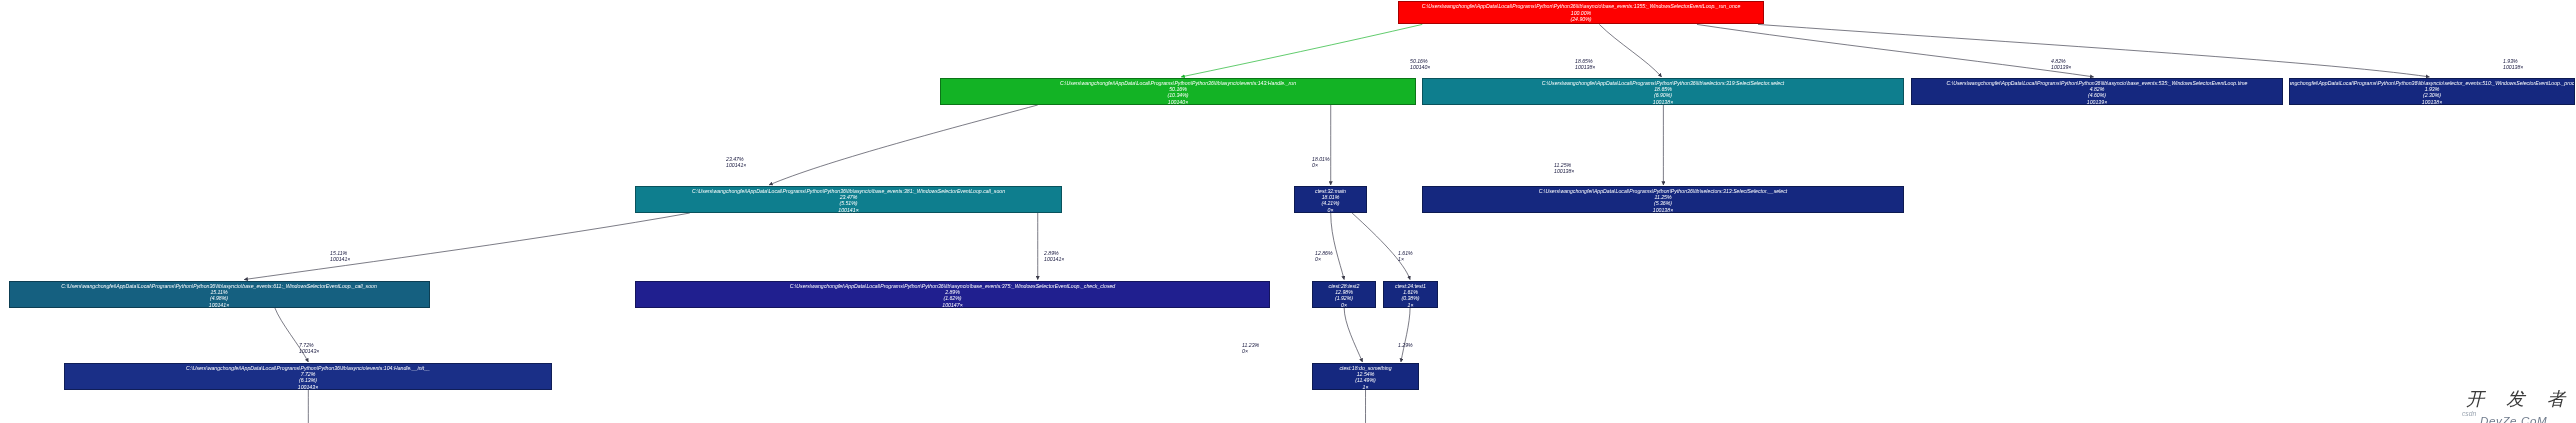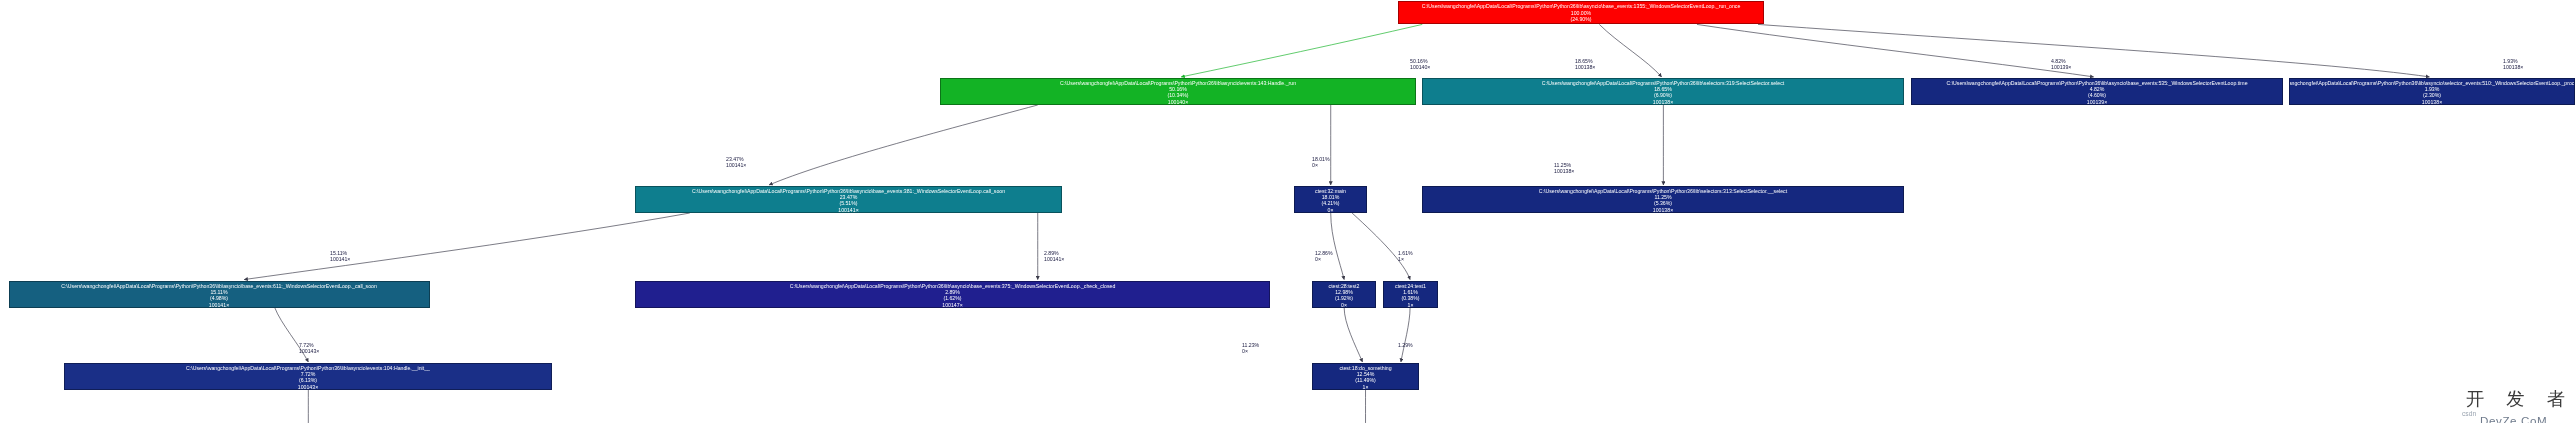--- a/index.html
+++ b/index.html
@@ -1,17 +1,17 @@
 <!DOCTYPE html>
 <html style="font-size:9.8px"><head>
 <meta charset="utf-8">
 <style>
   html,body{margin:0;padding:0;background:#ffffff;}
   body{font-family:"Liberation Sans",sans-serif;}
-  #canvas{position:relative;width:2576px;height:423px;background:#ffffff;overflow:hidden;}
+  #canvas{position:relative;width:2576px;height:423px;background:#ffffff;overflow:hidden;font-style:italic;}
   .node{position:absolute;box-sizing:border-box;border:0.6px solid rgba(0,0,0,.35);
         display:flex;flex-direction:column;align-items:center;justify-content:flex-start;
         padding-top:1.2px;line-height:1.18;overflow:hidden;}
   .node .fn{font-size:5.2px;white-space:nowrap;}
   .node .st{font-size:5.2px;white-space:nowrap;}
   .node.light .fn,.node.light .st{color:#ffffff;}
   .node.dark .fn,.node.dark .st{color:#ffffff;}
   .edge-label{position:absolute;font-size:5.2px;color:#1a1a40;line-height:1.2;white-space:nowrap;}
   svg.edges{position:absolute;left:0;top:0;width:2576px;height:423px;overflow:visible;}
   .wm{position:absolute;font-family:"Liberation Sans",sans-serif;}

